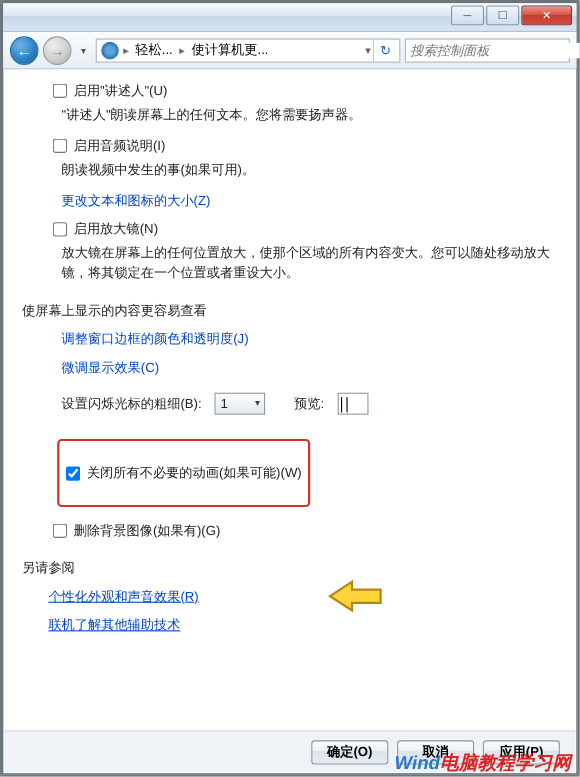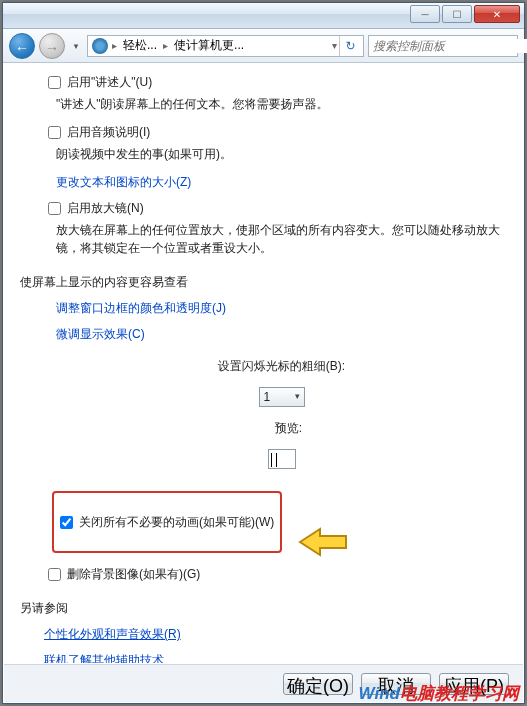--- a/index.html
+++ b/index.html
@@ -128,21 +128,21 @@
 .desc { margin: 4px 0 10px 36px; }
 .section-head {
   font-weight: normal;
   margin: 16px 0 8px 0;
 }
 .link { color: #0046c8; cursor: pointer; }
 .link-indent { margin-left: 36px; margin-bottom: 8px; display: block; }
 .link-xr { margin-left: 24px; margin-bottom: 8px; display: block; text-decoration: underline; }
 .combo-row {
   margin: 14px 0 14px 36px;
-  display: flex; align-items: center; gap: 12px; flex-direction: column;
+  display: flex; align-items: center; gap: 12px;
 }
 .combo {
   width: 46px; height: 20px;
   border: 1px solid #8c9aa6;
   background: linear-gradient(to bottom, #fdfdfd, #e4eaef);
   display: flex; align-items: center; justify-content: space-between;
   padding: 0 4px; font-size: 12px;
 }
 .combo .arr { font-size: 9px; color: #444; }
 .preview-label { margin-left: 14px; }
@@ -180,23 +180,24 @@
   align-items: center;
   justify-content: flex-end;
   padding: 0 14px;
   gap: 8px;
 }
 .btn {
   min-width: 70px; height: 22px;
   border: 1px solid #8b99a5;
   border-radius: 3px;
   background: linear-gradient(to bottom, #fdfdfd 0%, #eaeff3 45%, #dde4ea 46%, #e5ecf1 100%);
-  font-size: 18px;
+  font-size: 12px;
   cursor: pointer;
   font-family: inherit;
+  font-weight: bold;
 }
 .watermark {
   position: absolute;
   right: 8px; bottom: 1px;
   font-size: 17px; font-weight: bold;
   font-style: italic;
 }
 .watermark .a { color: #2a78c8; }
 .watermark .b { color: #d22; }
 </style>

